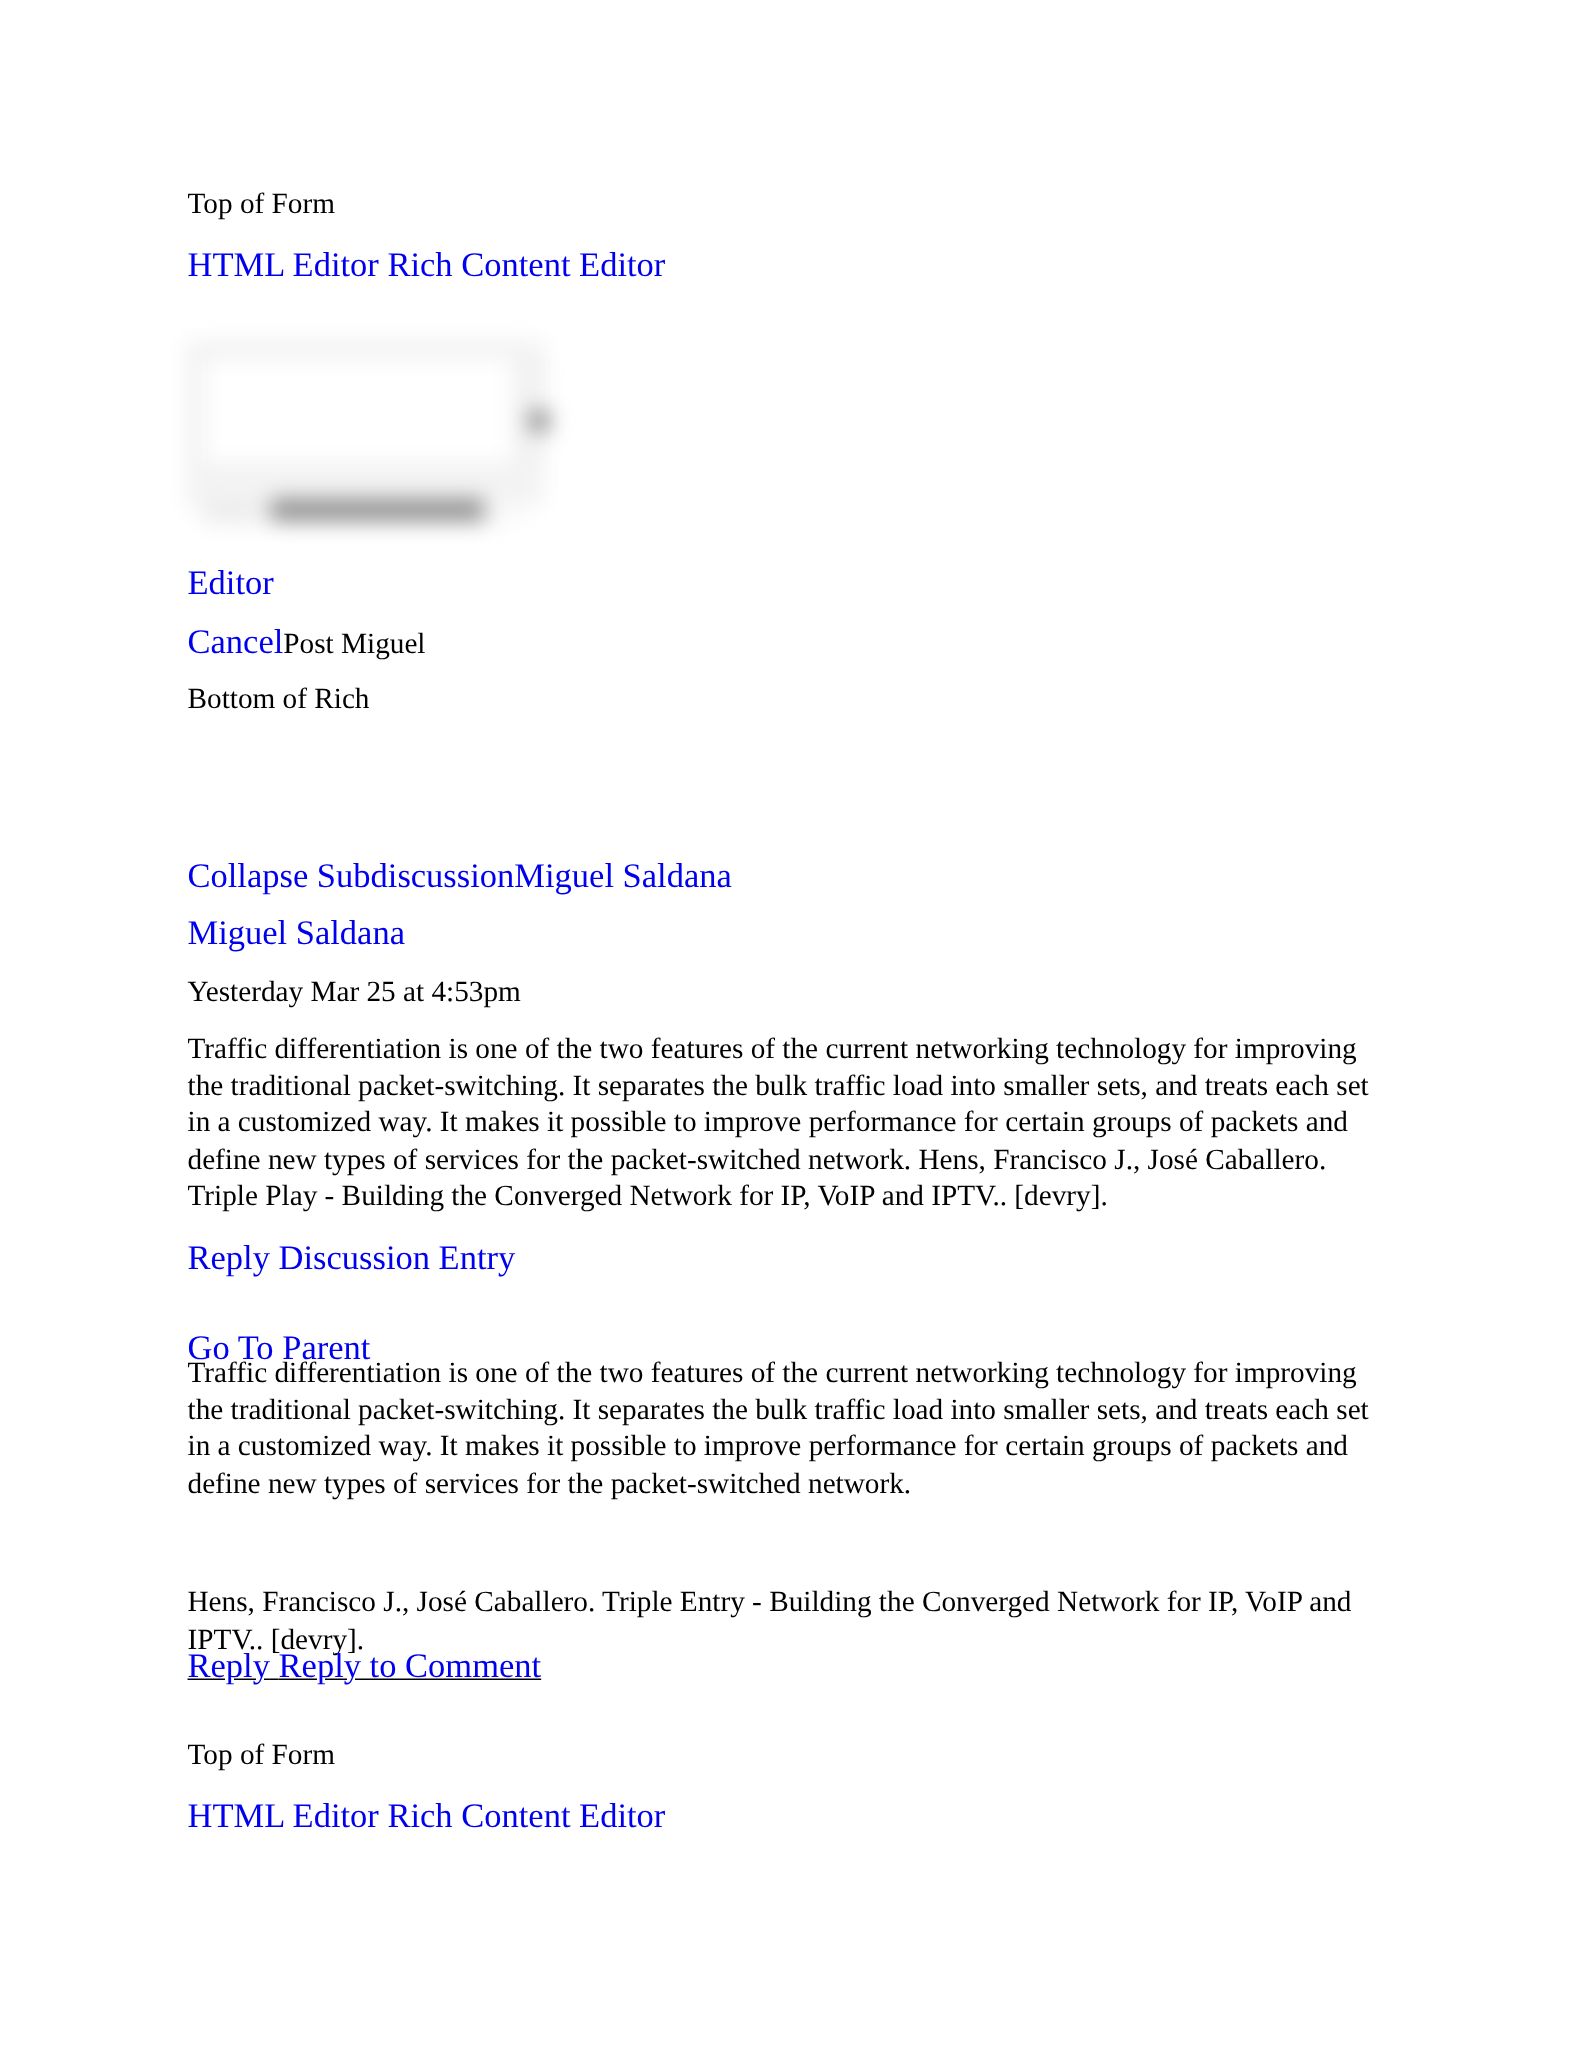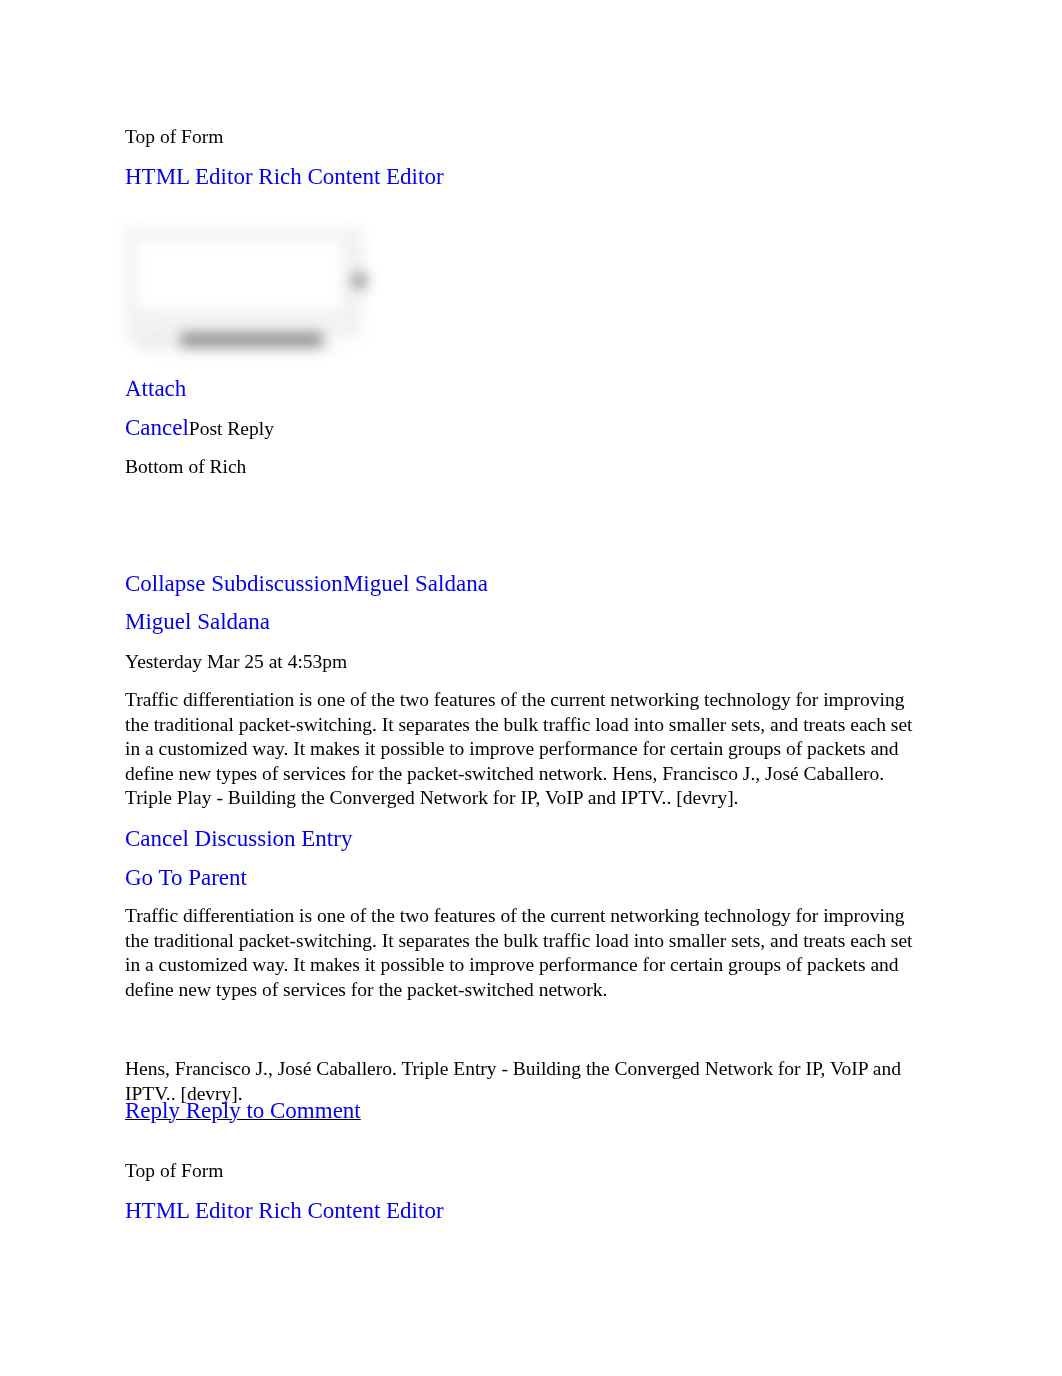--- a/index.html
+++ b/index.html
@@ -128,25 +128,25 @@
         <div class="canvasbox"></div>
         <div class="scroll-track"></div>
         <div class="scroll-thumb"></div>
         <div class="statusbar"></div>
         <div class="status-left"></div>
         <div class="status-fill"></div>
       </div>
     </div>
 
     <div class="blk" style="top:377px;">
-      <p class="para"><span class="link">Attach</span></p>
+      <p class="para"><span class="link">Editor</span></p>
     </div>
 
     <div class="blk" style="top:416px;">
-      <p class="para"><span class="link">Cancel</span><span class="black">Post Reply</span></p>
+      <p class="para"><span class="link">Cancel</span><span class="black">Post Miguel</span></p>
     </div>
 
     <div class="blk" style="top:455px;">
       <p class="para">Bottom of Rich</p>
     </div>
 
     <div class="blk" style="top:572px;">
       <p class="para"><span class="link">Collapse Subdiscussion</span><span class="link">Miguel Saldana</span></p>
     </div>
 
@@ -156,24 +156,24 @@
 
     <div class="blk" style="top:650px;">
       <p class="para">Yesterday Mar 25 at 4:53pm</p>
     </div>
 
     <div class="blk" style="top:688px; width:800px;">
       <p class="para">Traffic differentiation is one of the two features of the current networking technology for improving the traditional packet-switching. It separates the bulk traffic load into smaller sets, and treats each set in a customized way. It makes it possible to improve performance for certain groups of packets and define new types of services for the packet-switched network. Hens, Francisco J., José Caballero. Triple Play - Building the Converged Network for IP, VoIP and IPTV.. [devry].</p>
     </div>
 
     <div class="blk" style="top:827px;">
-      <p class="para"><span class="link">Cancel Discussion Entry</span></p>
+      <p class="para"><span class="link">Reply Discussion Entry</span></p>
     </div>
 
-    <div class="blk" style="top:866px;">
+    <div class="blk" style="top:887px;">
       <p class="para"><span class="link">Go To Parent</span></p>
     </div>
 
     <div class="blk" style="top:904px; width:790px;">
       <p class="para">Traffic differentiation is one of the two features of the current networking technology for improving the traditional packet-switching. It separates the bulk traffic load into smaller sets, and treats each set in a customized way. It makes it possible to improve performance for certain groups of packets and define new types of services for the packet-switched network.</p>
     </div>
 
     <div class="blk" style="top:1057px; width:805px;">
       <p class="para">Hens, Francisco J., José Caballero. Triple Entry - Building the Converged Network for IP, VoIP and IPTV.. [devry].</p>
     </div>

